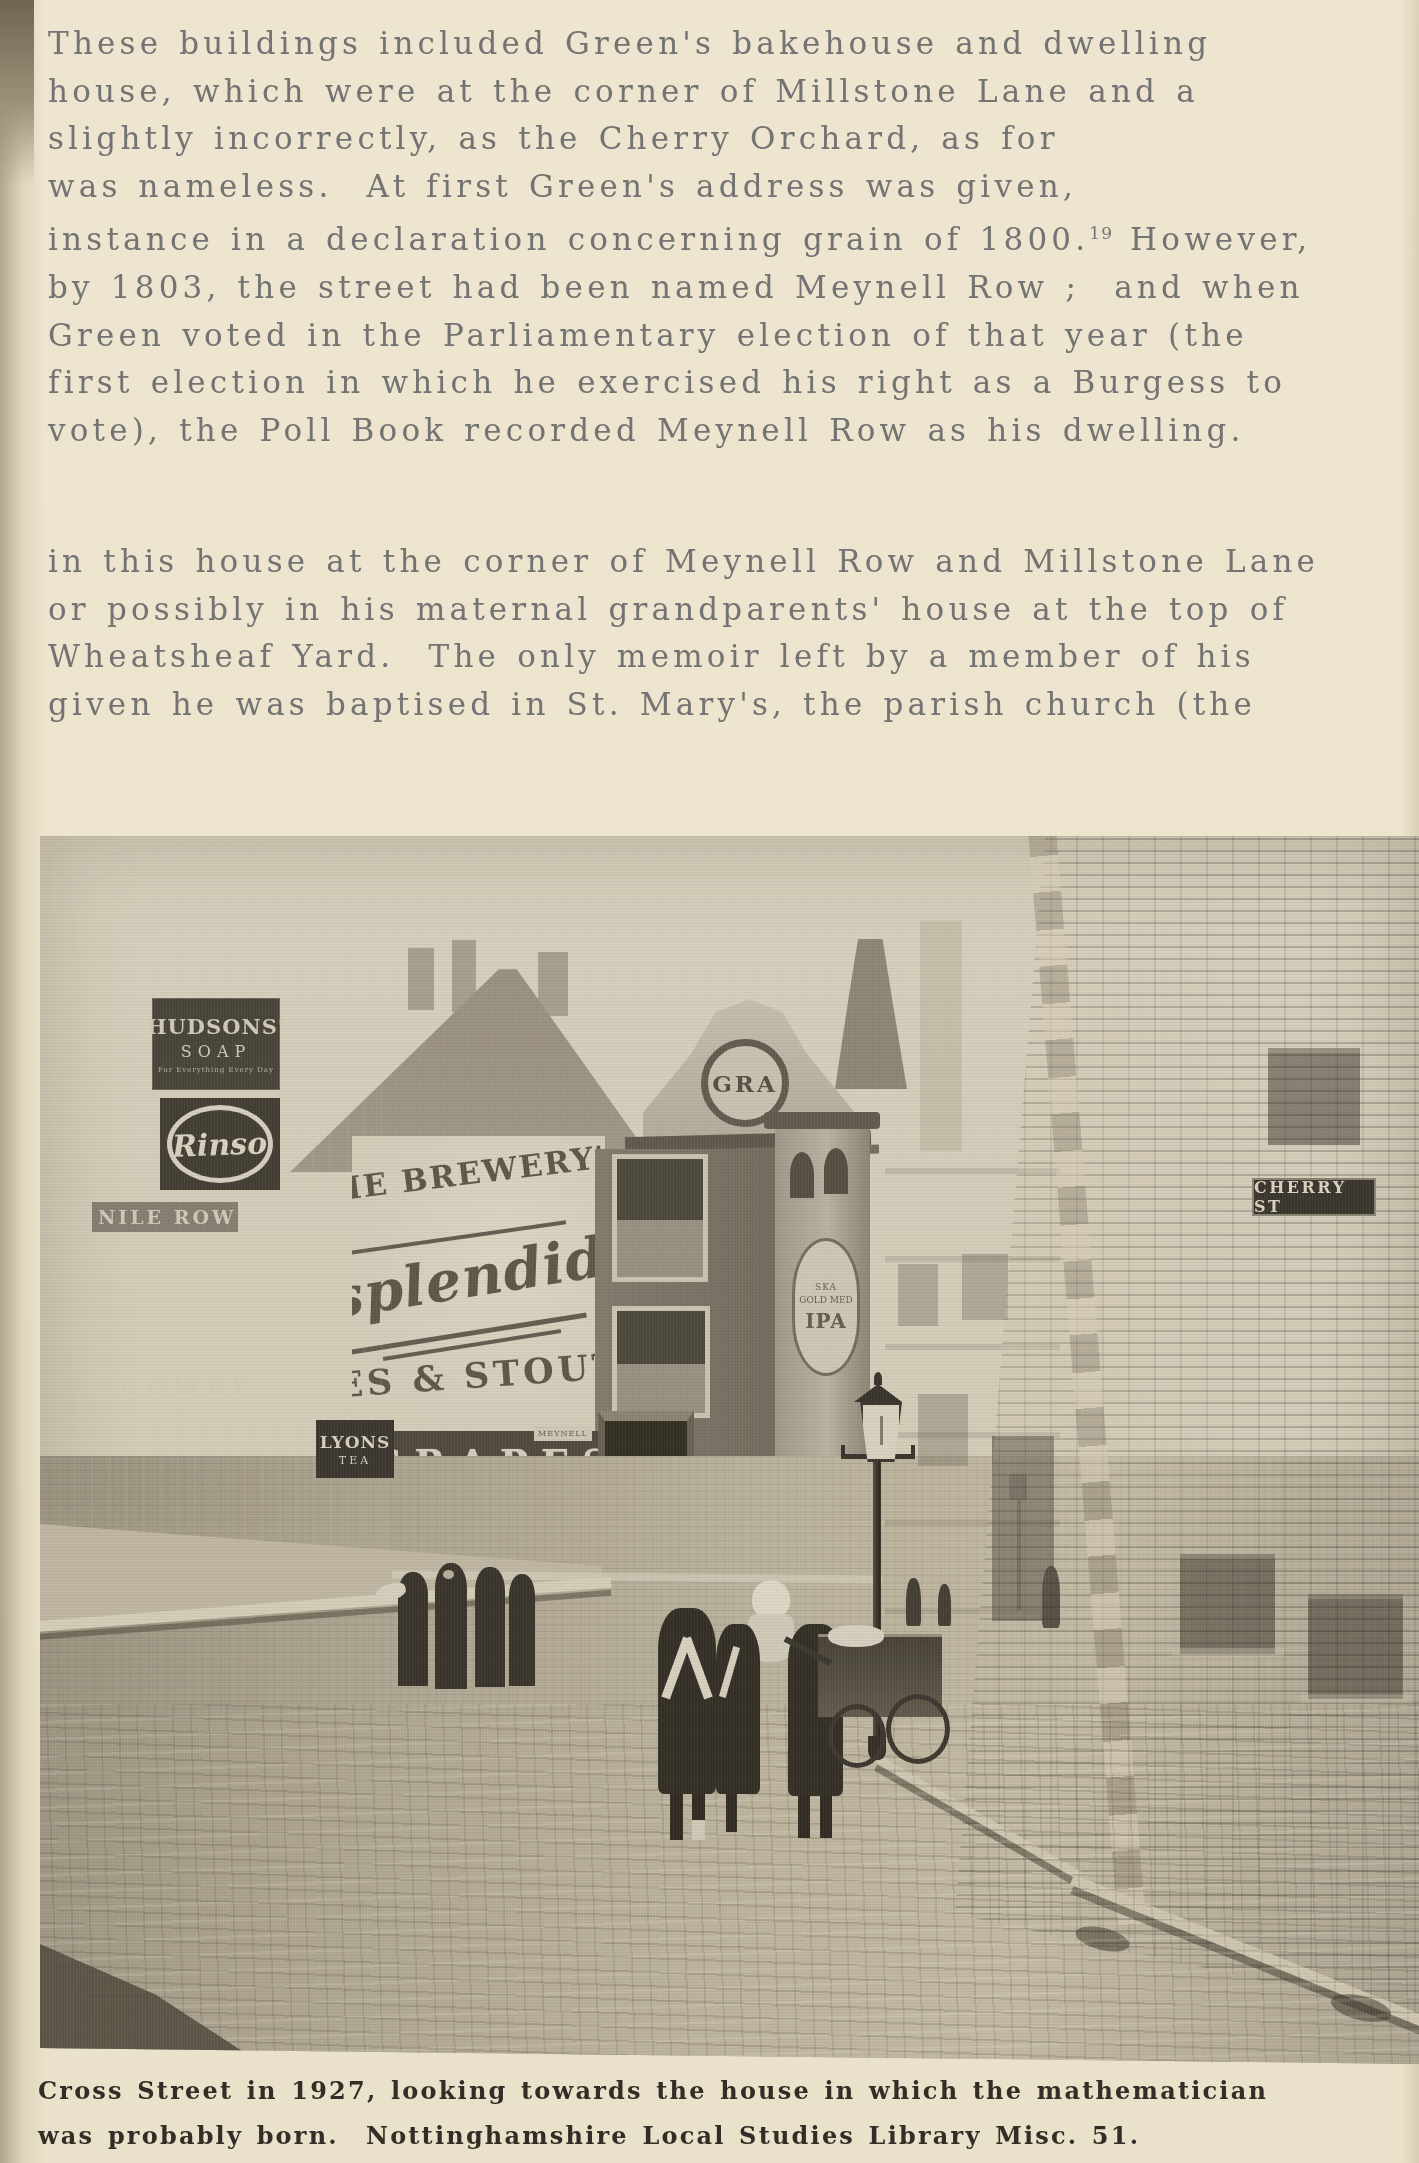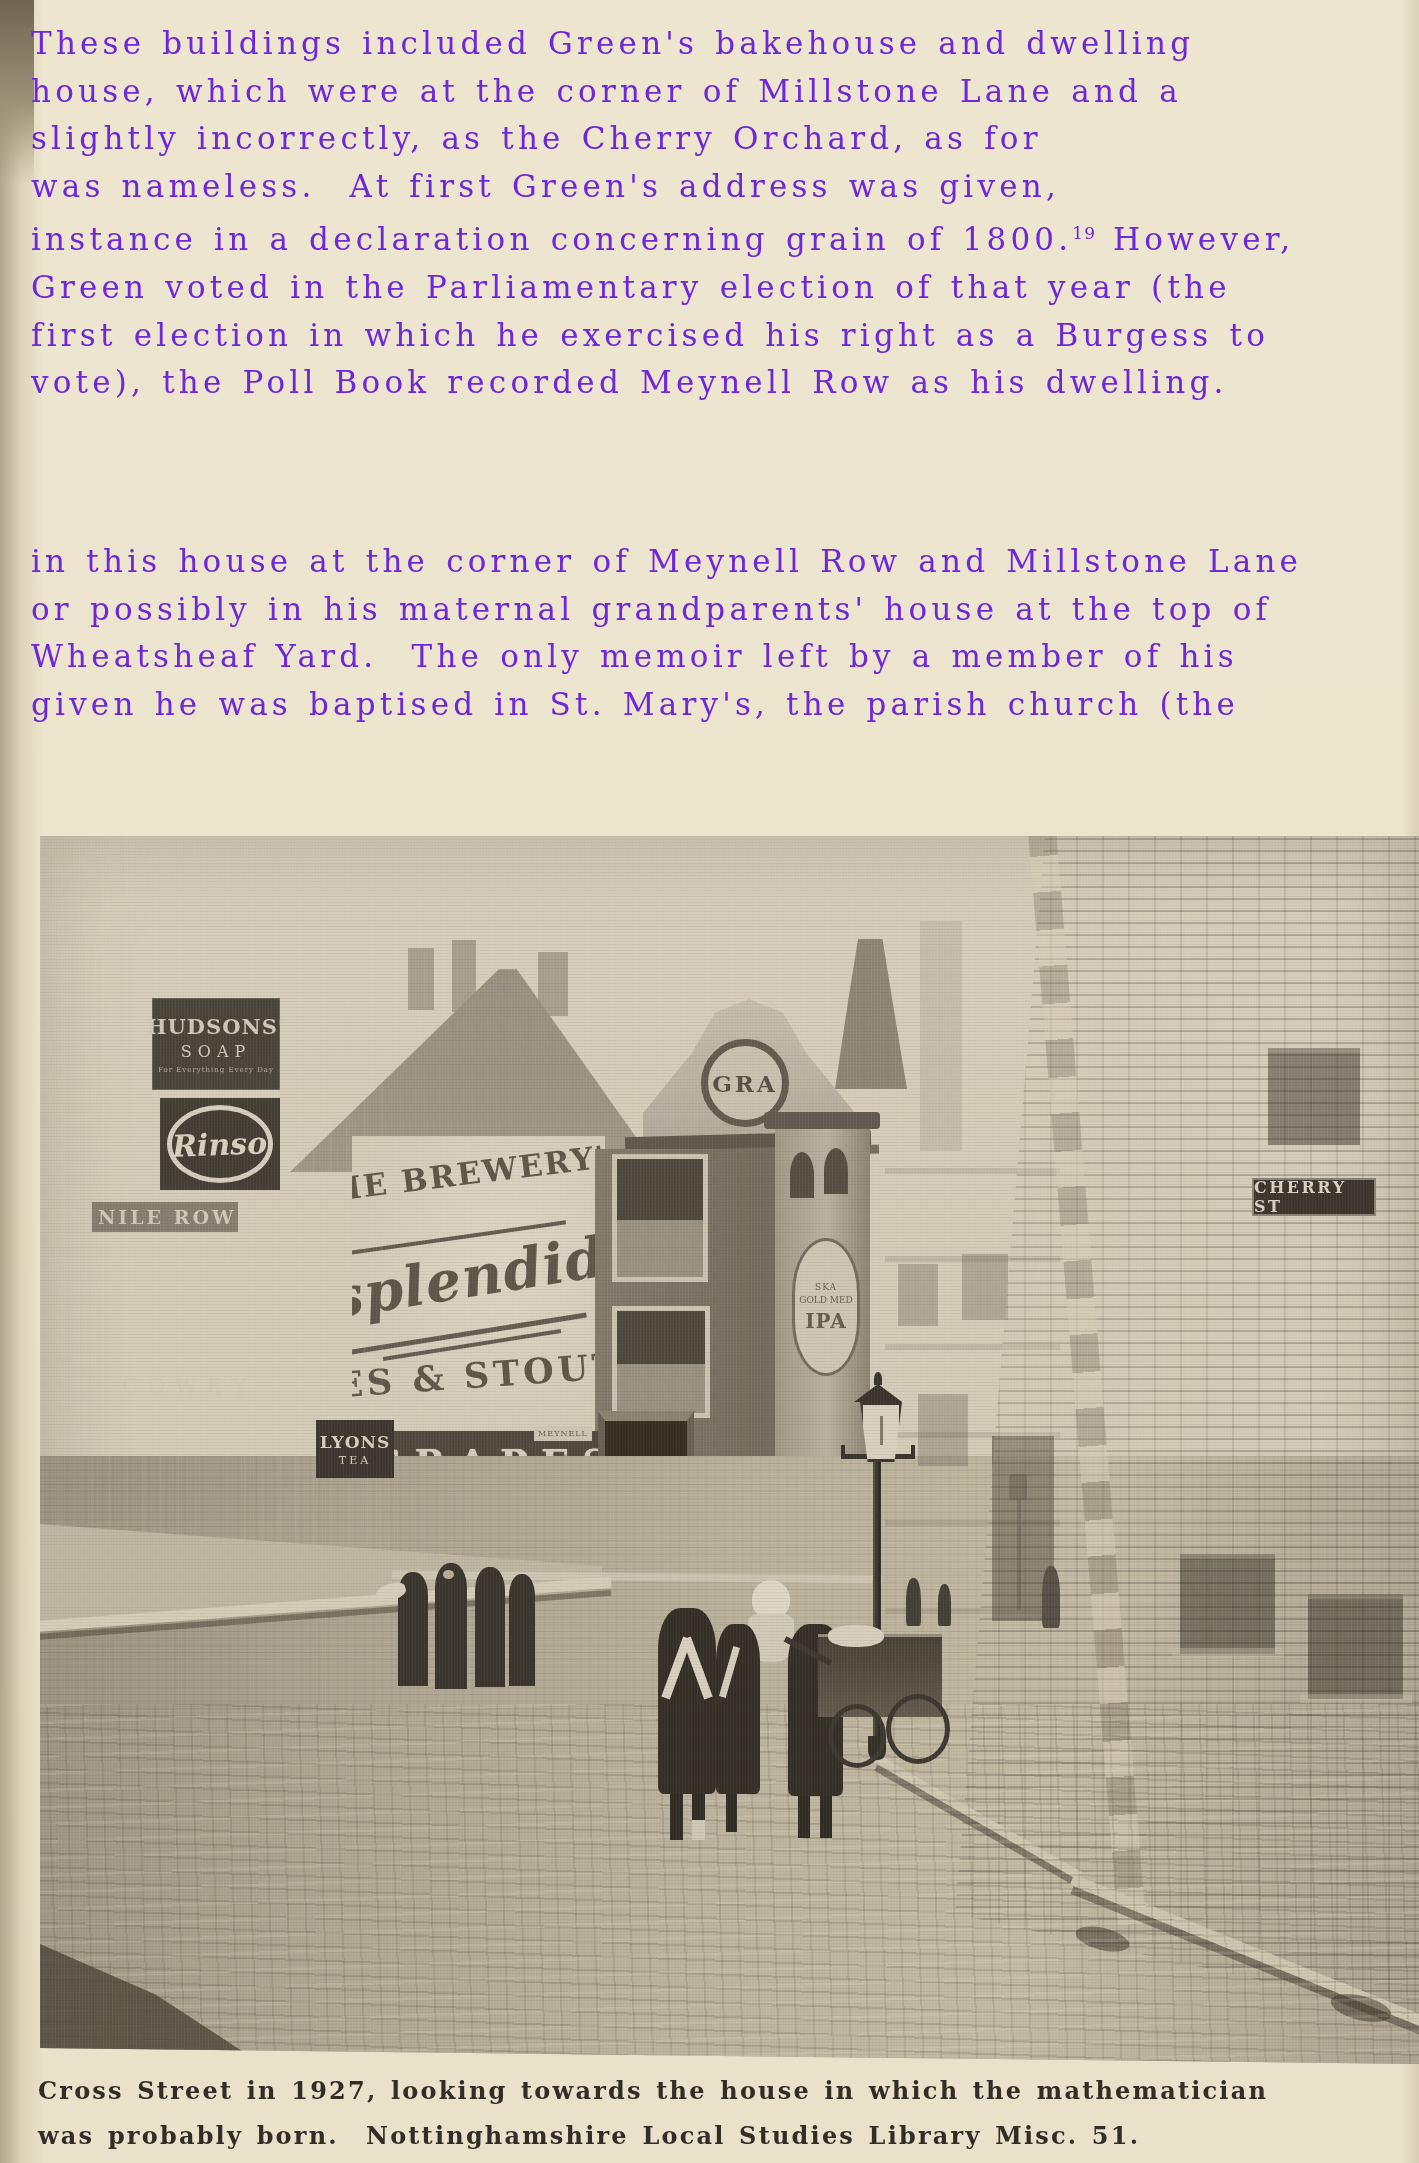--- a/index.html
+++ b/index.html
@@ -9,21 +9,21 @@
     font-family:"DejaVu Serif","Liberation Serif",serif;
   }
   
   .gutter{position:absolute;left:0;top:0;width:44px;height:2163px;
     background:linear-gradient(90deg,rgba(118,105,78,0.50),rgba(186,174,140,0.28) 50%,rgba(0,0,0,0));}
   .corner-smudge{position:absolute;left:0;top:0;width:34px;height:185px;
     background:linear-gradient(180deg,#6f6553 0%,#9c9177 55%,rgba(0,0,0,0) 100%);}
   .edge-right{position:absolute;right:0;top:0;width:18px;height:2163px;
     background:linear-gradient(270deg,rgba(163,150,118,0.25),rgba(0,0,0,0));}
   
-  .para{position:absolute;left:31px;width:1365px;color:#6d28d9;}
+  .para{position:absolute;left:48px;width:1365px;color:#737373;}
   .para .line{white-space:pre;font-size:31px;line-height:47.6px;letter-spacing:4.2px;word-spacing:3px;}
   .p1{top:20px;}
   .p2{top:538px;}
   sup.fn{font-size:0.55em;vertical-align:super;letter-spacing:1px;}
   .caption{position:absolute;left:38px;top:2068px;width:1370px;color:#322e27;}
   .caption .line{white-space:pre;font-size:24px;font-weight:bold;line-height:45px;letter-spacing:2.2px;word-spacing:3px;}
   
   .photo{position:absolute;left:40px;top:836px;width:1379px;height:1228px;overflow:hidden;
     background:linear-gradient(180deg,#d7d0bf 0%,#d3ccba 45%,#cec7b4 100%);
     clip-path:polygon(0 0,1379px 0,1379px 1228px,0 1212px);
@@ -218,20 +218,21 @@
 <div class="gutter"></div>
 <div class="corner-smudge"></div>
 <div class="edge-right"></div>
 
 <div class="para p1">
   <div class="line">These buildings included Green's bakehouse and dwelling</div>
   <div class="line">house, which were at the corner of Millstone Lane and a</div>
   <div class="line">slightly incorrectly, as the Cherry Orchard, as for</div>
   <div class="line">was nameless.  At first Green's address was given,</div>
   <div class="line"><span>instance in a declaration concerning grain of 1800.</span><sup class="fn">19</sup><span> However,</span></div>
+  <div class="line">by 1803, the street had been named Meynell Row ;  and when</div>
   <div class="line">Green voted in the Parliamentary election of that year (the</div>
   <div class="line">first election in which he exercised his right as a Burgess to</div>
   <div class="line">vote), the Poll Book recorded Meynell Row as his dwelling.</div>
 </div>
 
 <div class="para p2">
   <div class="line">in this house at the corner of Meynell Row and Millstone Lane</div>
   <div class="line">or possibly in his maternal grandparents' house at the top of</div>
   <div class="line">Wheatsheaf Yard.  The only memoir left by a member of his</div>
   <div class="line">given he was baptised in St. Mary's, the parish church (the</div>

